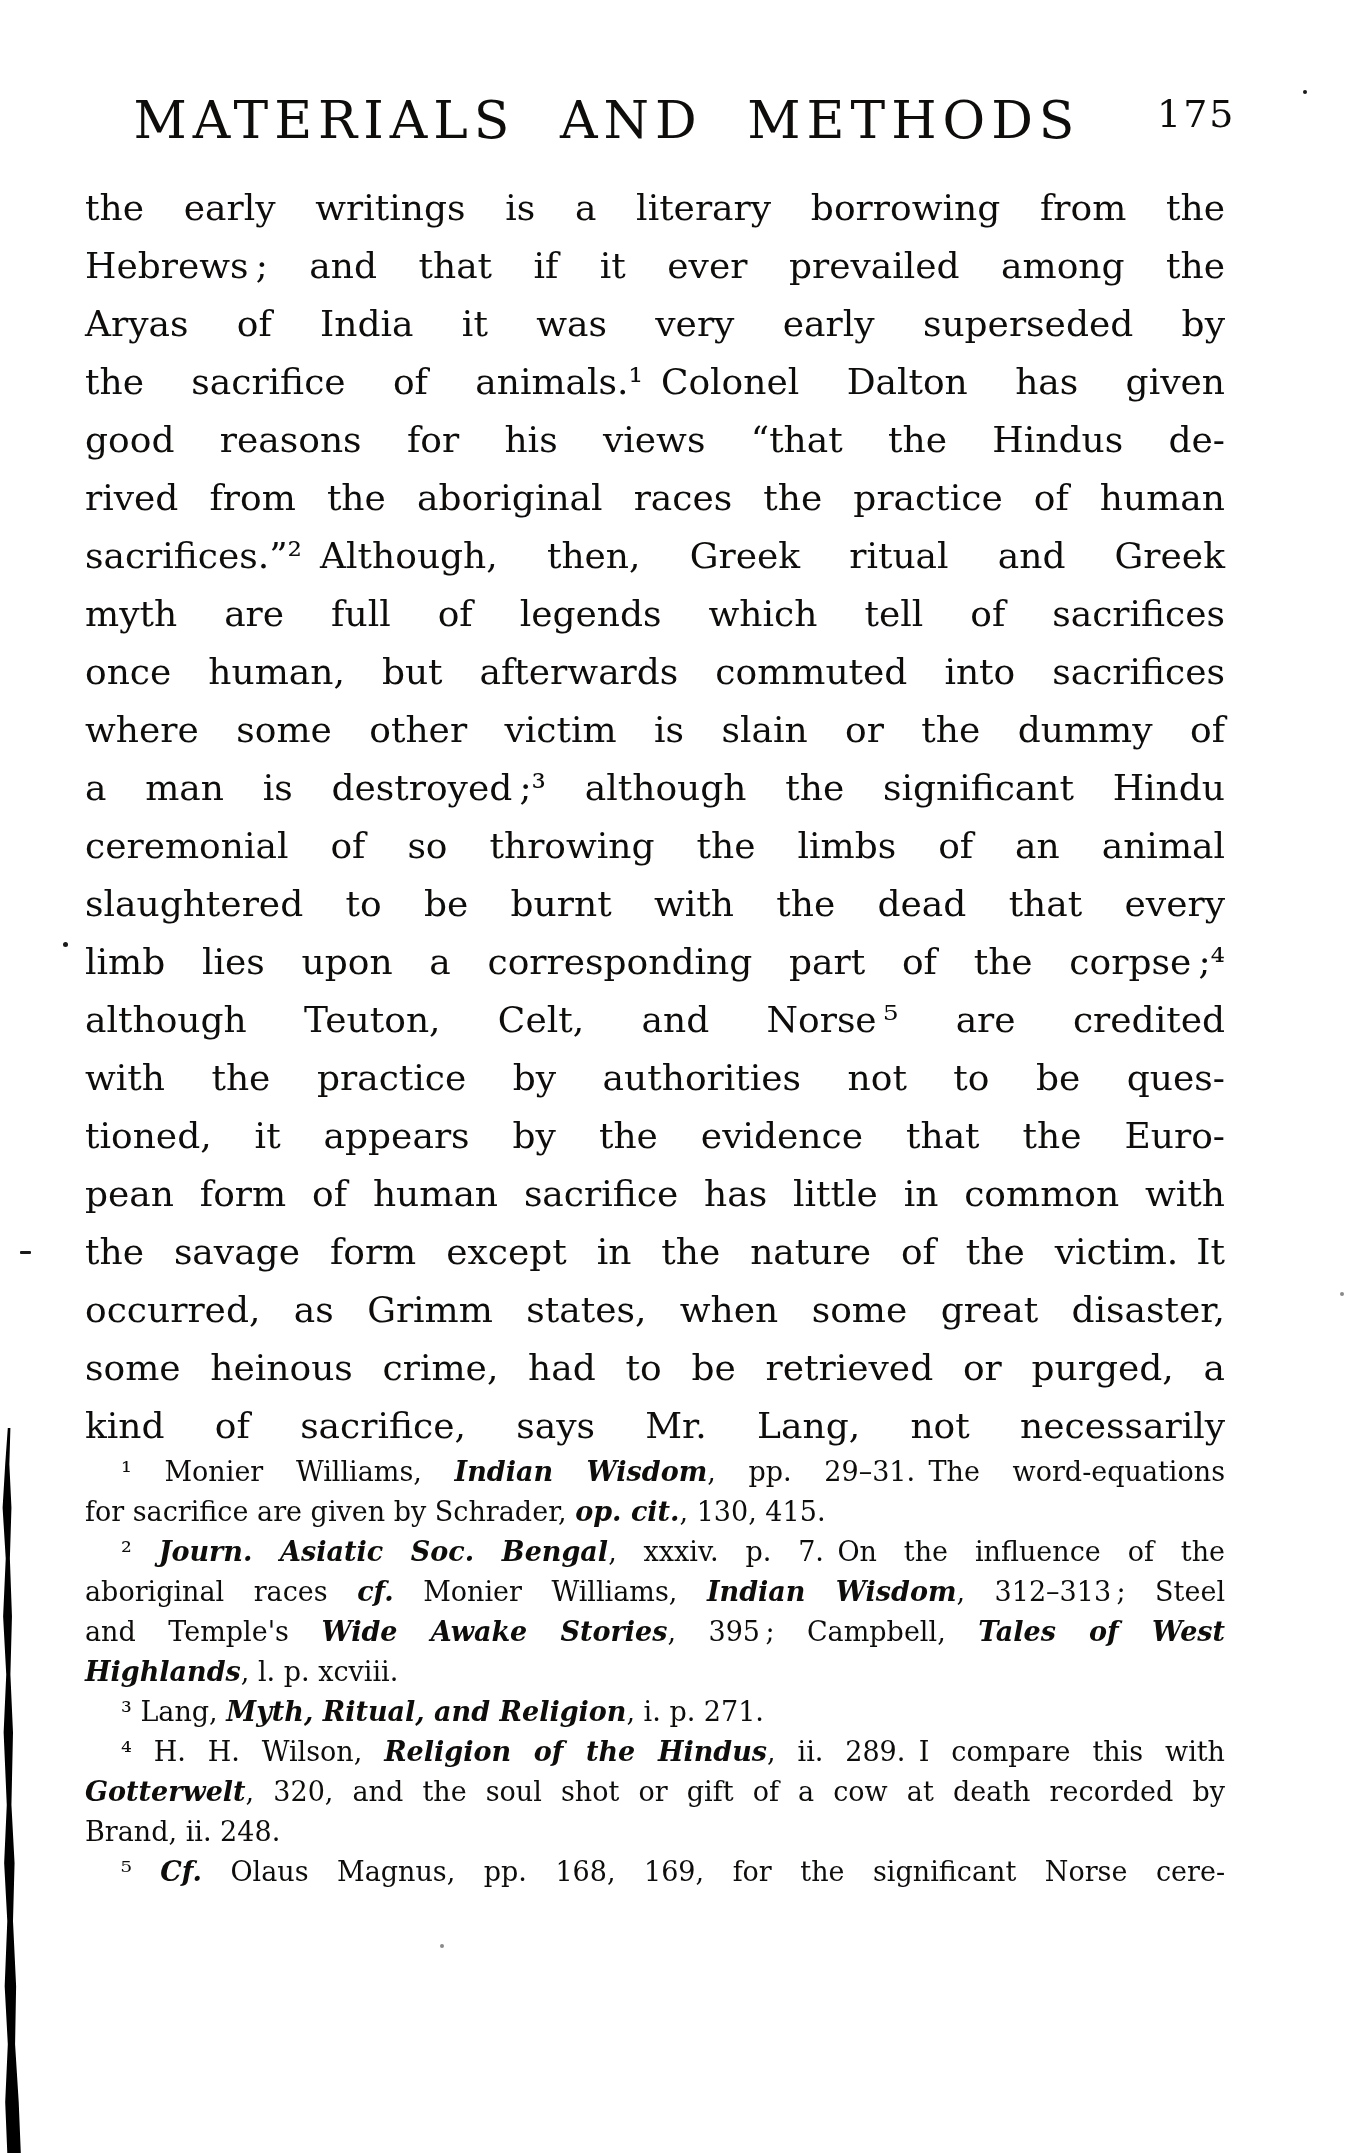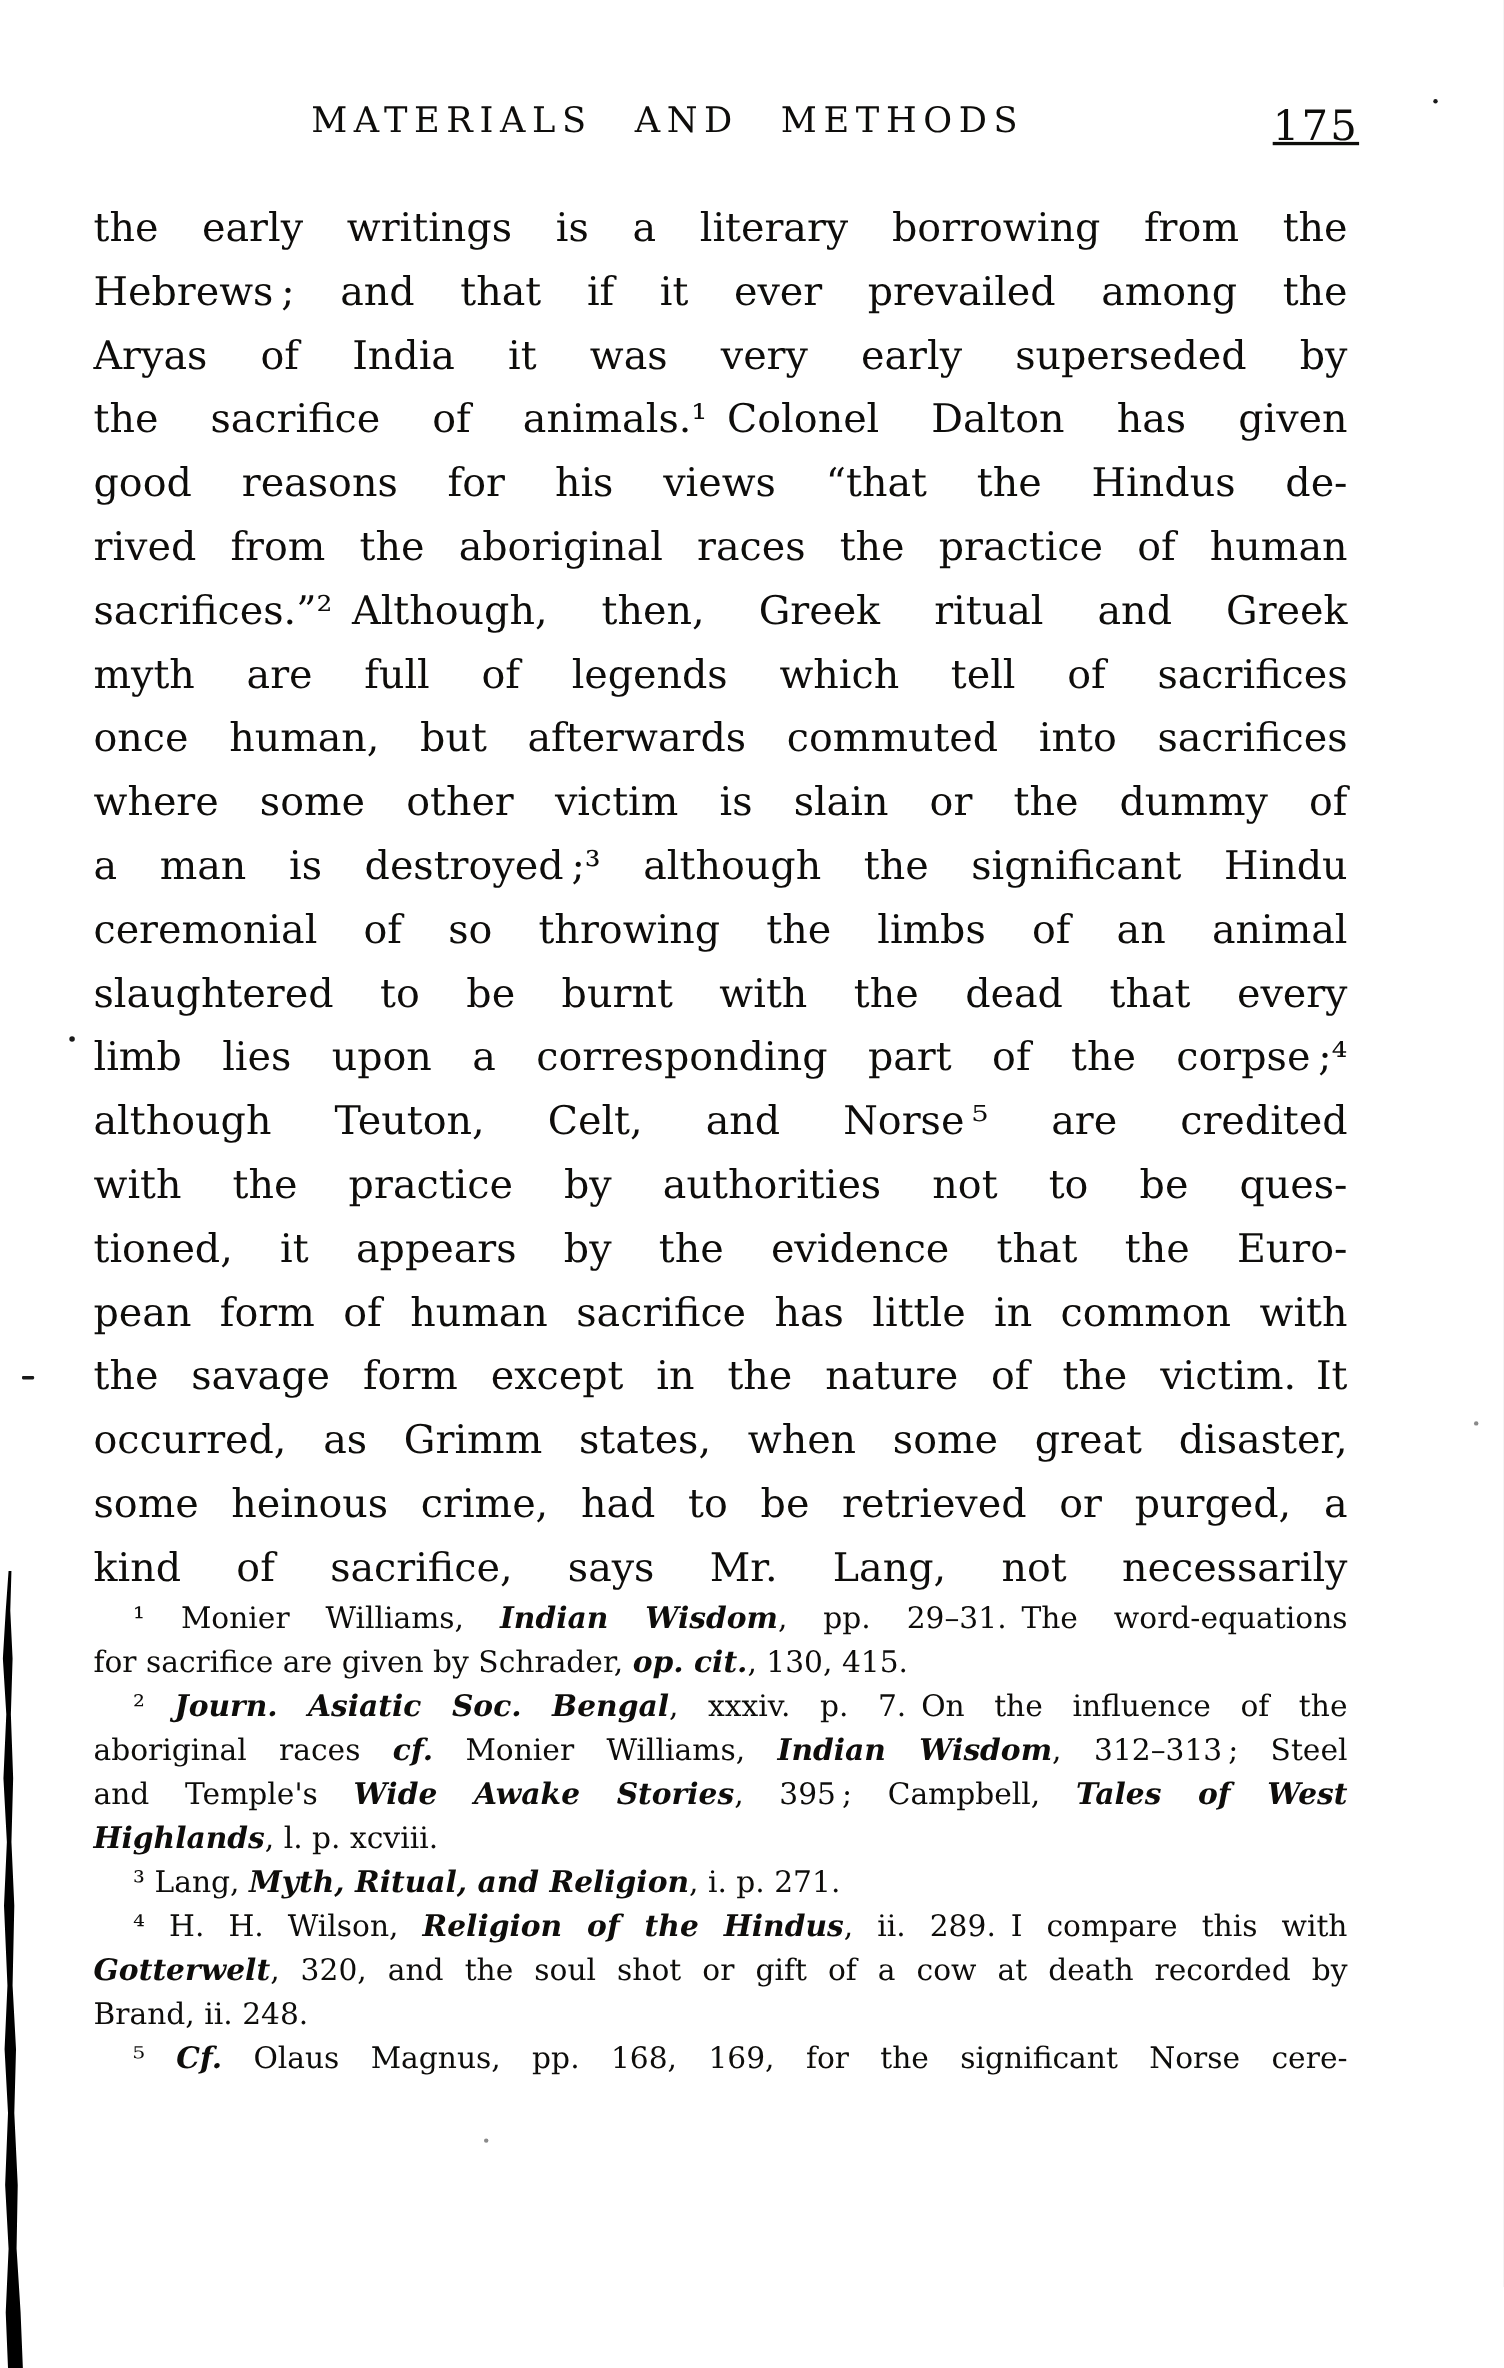--- a/index.html
+++ b/index.html
@@ -9,24 +9,24 @@
     background:#ffffff;
     color:#0e0d0b;
     font-family:"DejaVu Serif", serif;
     overflow:hidden;
   }
   
   .header{position:absolute;top:90px;left:85px;width:1140px;height:64px;}
   .running-title{
     position:absolute;left:0;top:0;width:100%;
     text-align:center;transform:translateX(-48px);
-    font-size:32px;letter-spacing:6px;word-spacing:22px;
+    font-size:52px;letter-spacing:6px;word-spacing:22px;
     white-space:nowrap;
   }
-  .folio{position:absolute;left:1072px;top:2px;font-size:38px;letter-spacing:2px;text-decoration:underline;}
+  .folio{position:absolute;left:1072px;top:2px;font-size:38px;letter-spacing:2px;}
   
   .body-text{position:absolute;top:168px;left:85px;width:1140px;margin-top:11px;}
   .bline{
     font-size:36px;line-height:58px;height:58px;
     text-align:justify;text-align-last:justify;
     overflow:visible;
   }
   
   .footnotes{position:absolute;top:1452px;left:85px;width:1140px;}
   .fn-line{

